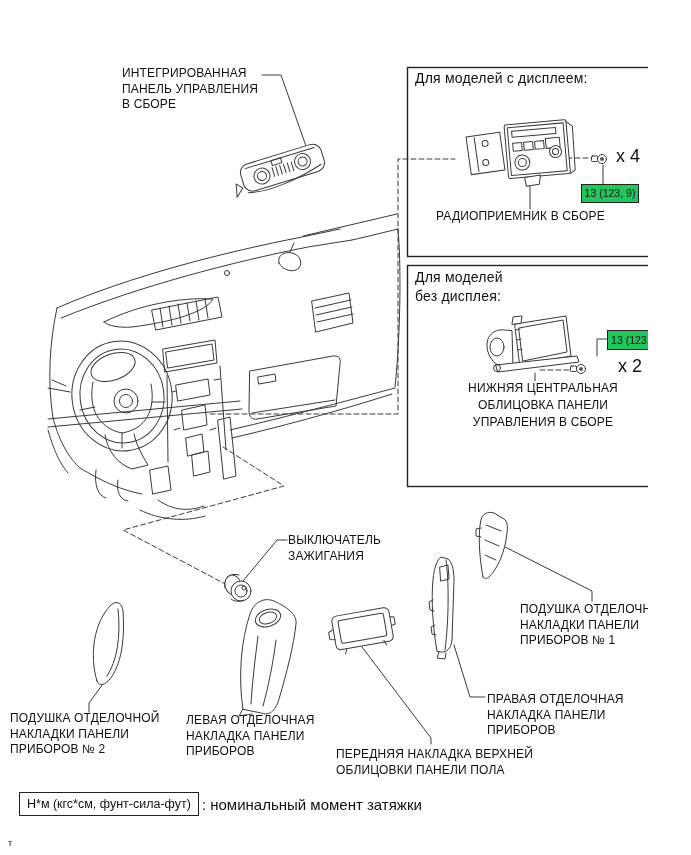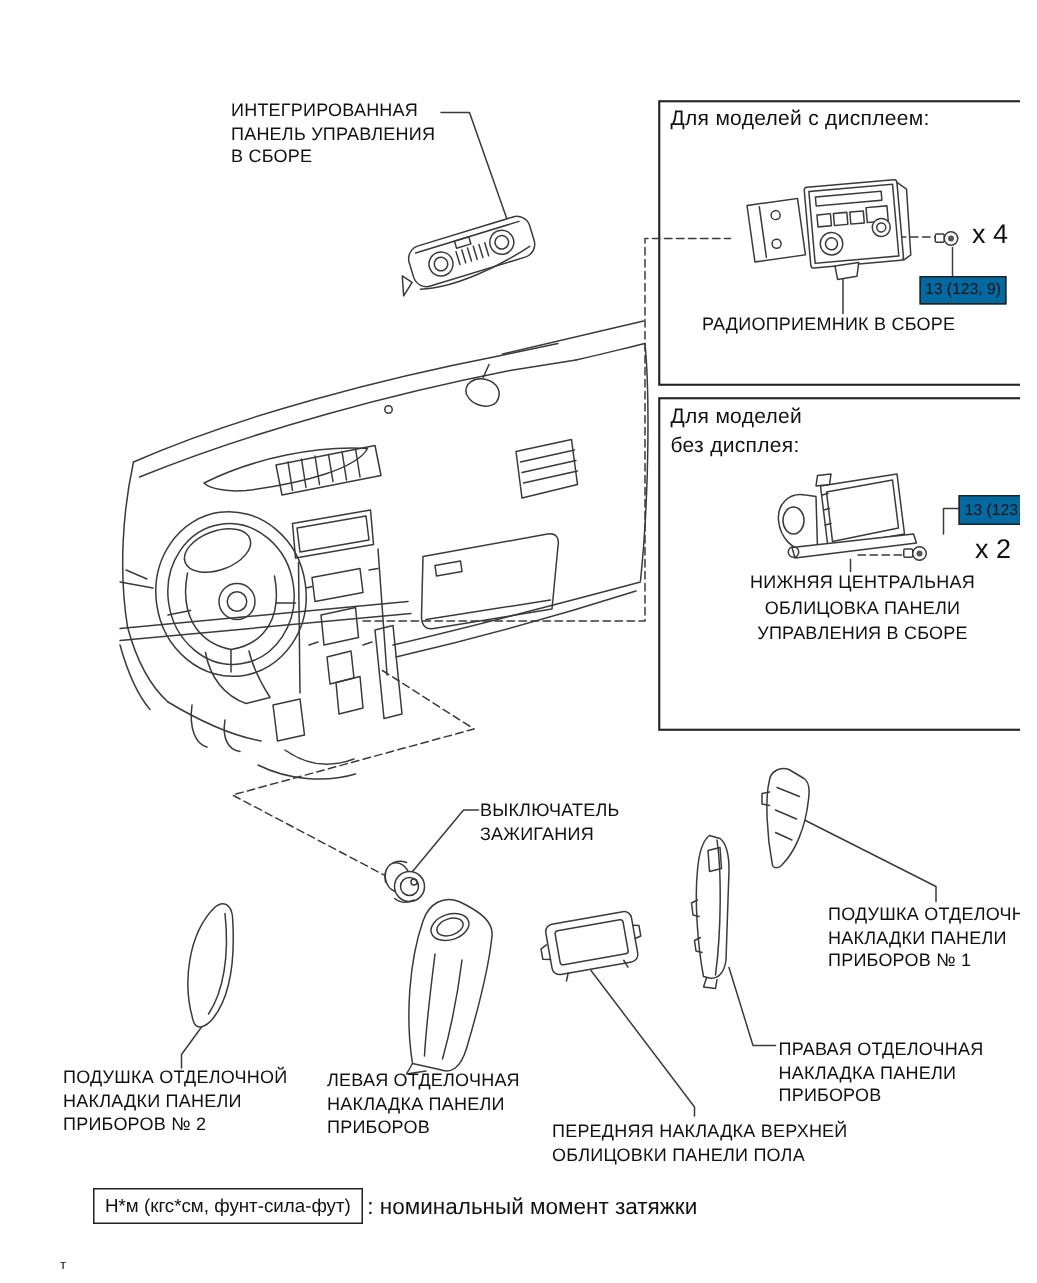--- a/index.html
+++ b/index.html
@@ -1,36 +1,36 @@
 <!DOCTYPE html>
 <html><head>
 <meta charset="utf-8">
 <style>
   html,body{margin:0;padding:0;background:#fff;}
   .canvas{
     position:relative;width:648px;height:855px;background:#ffffff;
-    font-family:"Liberation Sans", sans-serif;color:#111;overflow:hidden;margin-left:32px;
+    font-family:"Liberation Sans", sans-serif;color:#111;overflow:hidden;
   }
   .art{position:absolute;left:0;top:0;}
   .ln{fill:none;stroke:#3a3a3a;stroke-width:1;stroke-linecap:round;stroke-linejoin:round;}
   .lnw{fill:#ffffff;stroke:#3a3a3a;stroke-width:1;stroke-linecap:round;stroke-linejoin:round;}
   .dash{stroke-dasharray:5 3;}
   .boxr{fill:none;stroke:#222;stroke-width:1.4;}
   .lbl{
     position:absolute;font-size:12px;line-height:15.5px;letter-spacing:.15px;
     white-space:pre-line;color:#111;
   }
   .btitle{font-size:14px;line-height:19px;letter-spacing:.2px;}
   .torque{
-    position:absolute;border:1px solid #222;background:#0369a1;
+    position:absolute;border:1px solid #222;background:#22c55e;
     font-size:10.5px;line-height:1;display:flex;align-items:center;justify-content:center;
     white-space:nowrap;
   }
   .count{position:absolute;font-size:18px;line-height:14px;}
-  .legend{position:absolute;left:30px;top:792px;display:flex;align-items:center;}
+  .legend{position:absolute;left:19px;top:792px;display:flex;align-items:center;}
   .legend .units{
     border:1px solid #222;padding:4px 7px;font-size:12.5px;line-height:14px;white-space:nowrap;
   }
   .legend .desc{margin-left:3px;font-size:15px;white-space:nowrap;}
   .footmark{position:absolute;left:8px;top:839px;font-size:9px;line-height:9px;}
 </style>
 </head>
 <body>
 
 <div class="canvas">

